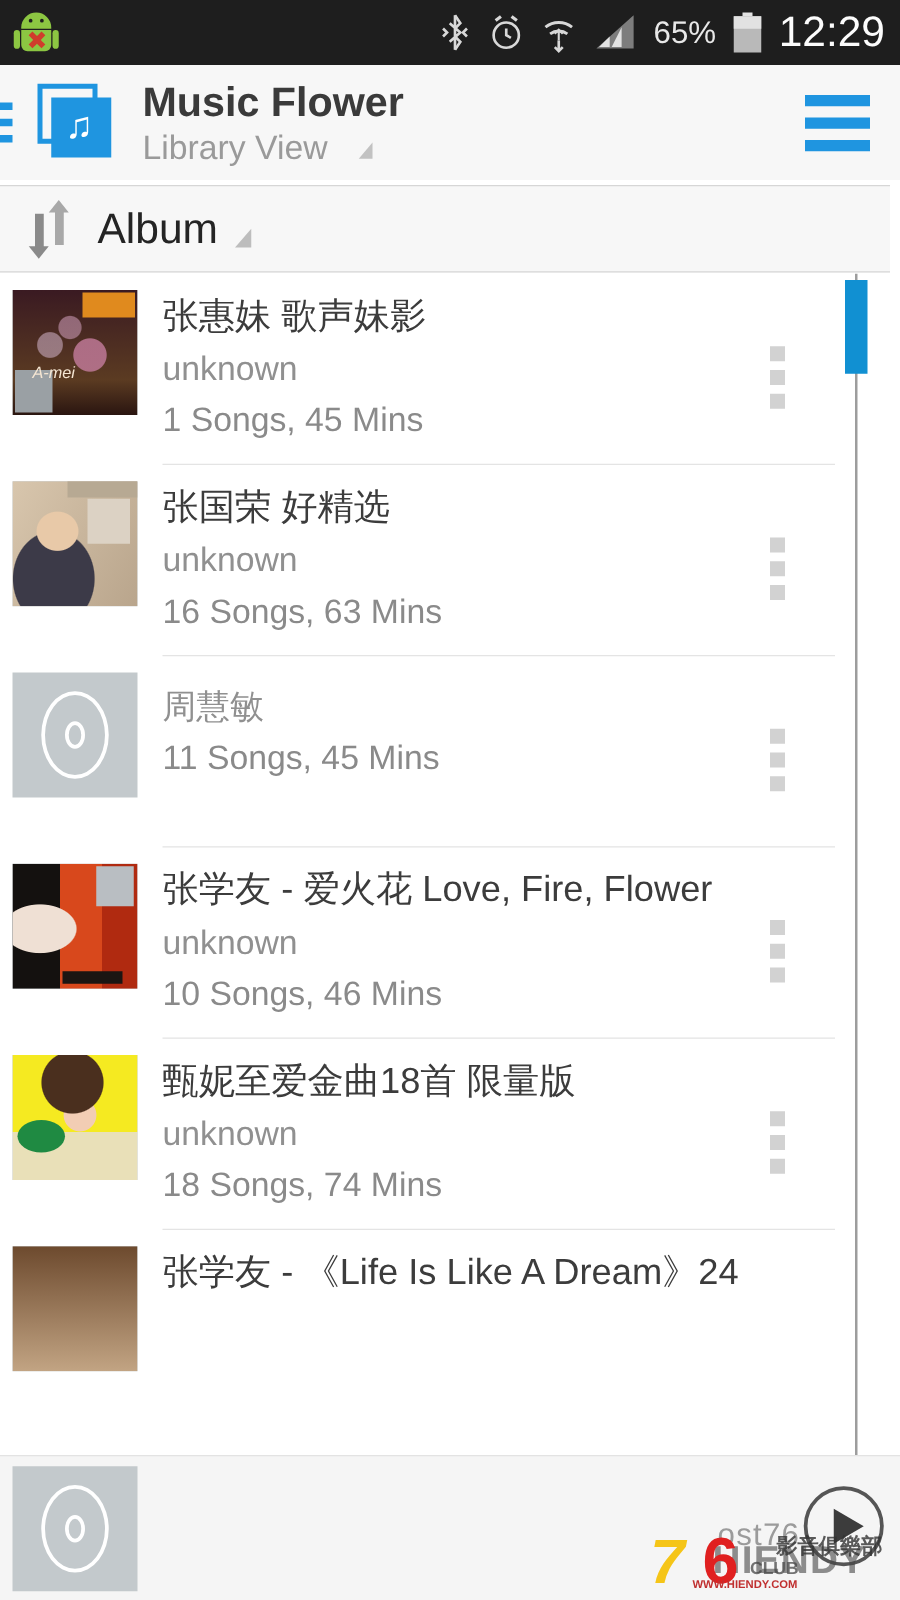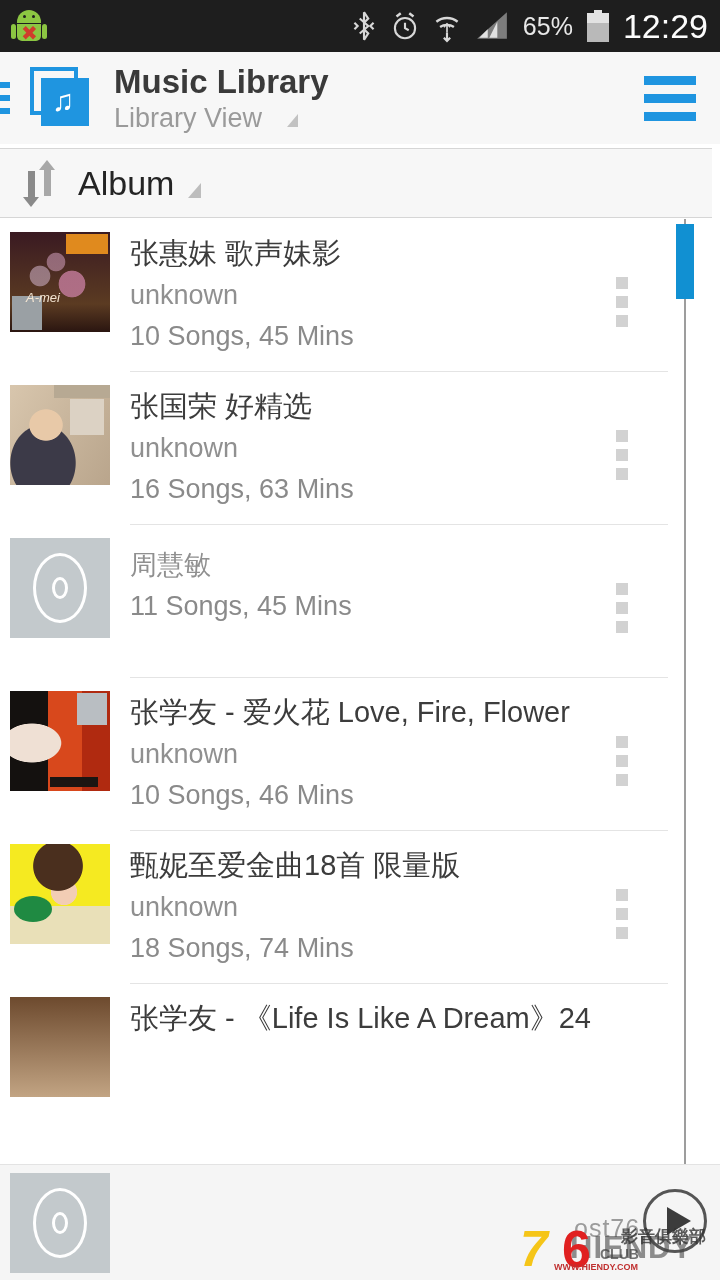--- a/index.html
+++ b/index.html
@@ -306,21 +306,21 @@
     <span></span>
       <span></span>
       <span></span>
   </div>
   <div id="lib-icon">
     <div class="sheet-back"></div>
     <div class="sheet-front"></div>
     <div class="note">♫</div>
   </div>
   <div id="title-block">
-    <div id="app-title">Music Library</div>
+    <div id="app-title">Music Flower</div>
     <div id="subtitle-row">
       <div id="app-subtitle">Library View</div>
       <div class="tri-down"></div>
     </div>
   </div>
   <div id="hamburger">
     <span></span>
       <span></span>
       <span></span>
   </div>
@@ -347,21 +347,21 @@
     <div class="row">
       <div class="art art-a">
         <div class="fig"></div>
         <div class="tag"></div>
         <div class="hyb"></div>
         <div class="amei">A-mei</div>
       </div>
       <div class="meta">
         <div class="r-title">张惠妹 歌声妹影</div>
         <div class="r-artist">unknown</div>
-        <div class="r-info">10 Songs, 45 Mins</div>
+        <div class="r-info">1 Songs, 45 Mins</div>
       </div>
       <div class="dots">
         <i></i>
         <i></i>
         <i></i>
       </div>
       <div class="sep"></div>
     </div>
     <div class="row">
       <div class="art art-b">

